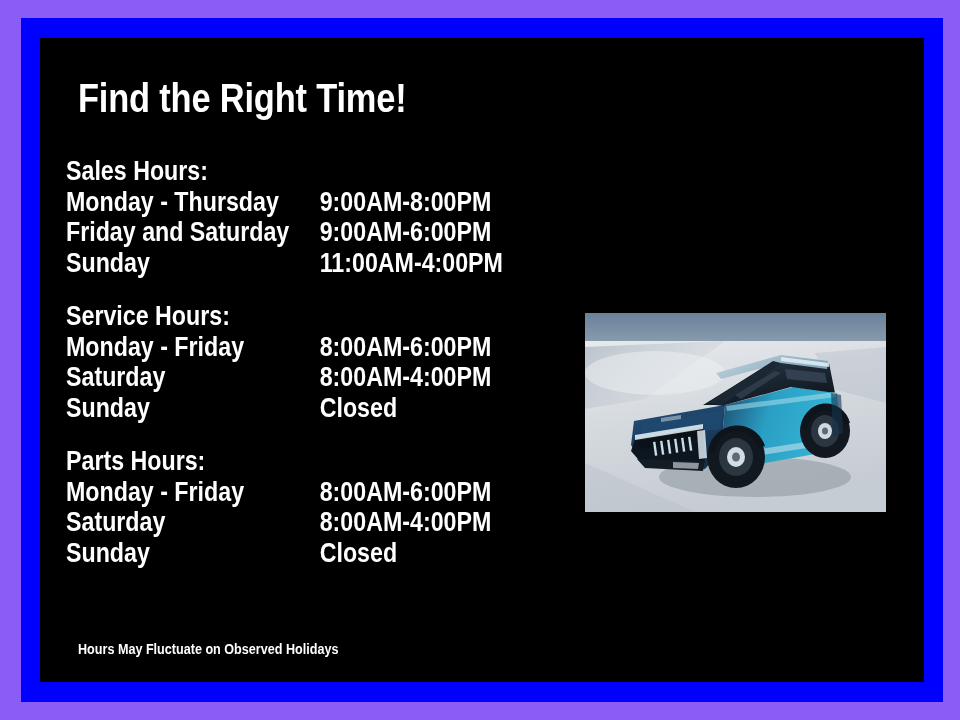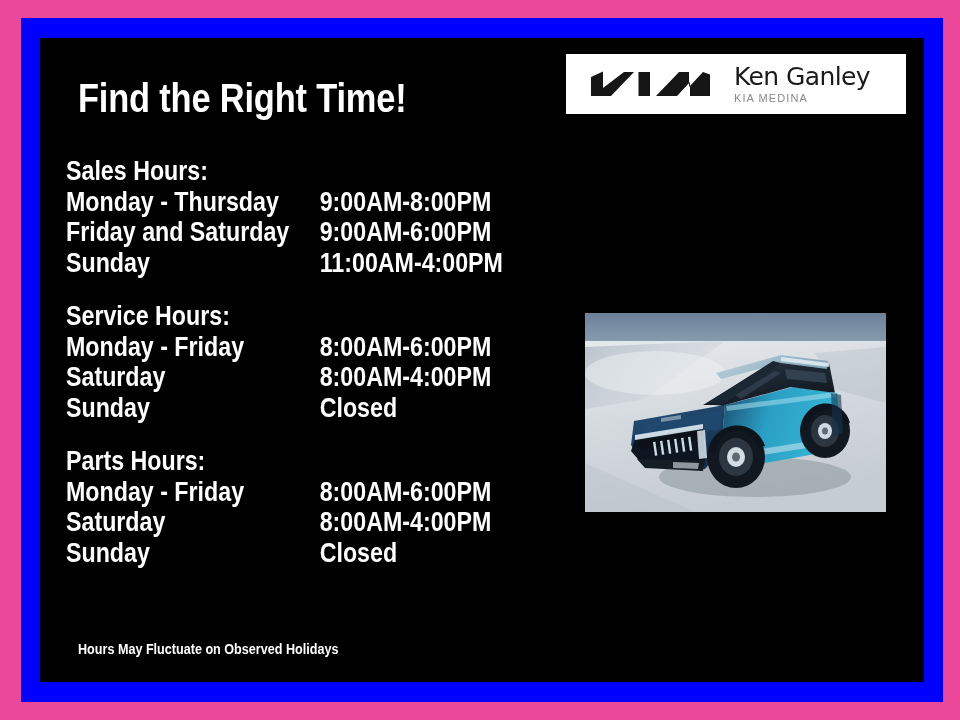--- a/index.html
+++ b/index.html
@@ -14,21 +14,21 @@
     overflow: hidden;
     font-family: "Liberation Sans", sans-serif;
   }
 
   
   .slide {
     position: absolute;
     left: 0; top: 0;
     width: 960px;
     height: 720px;
-    background: #ec4899;
+    background: #8b5cf6;
   }
   .blue-frame {
     position: absolute;
     left: 21px;
     top: 18px;
     width: 922px;
     height: 684px;
     background: #0000ff;
     box-sizing: border-box;
   }
@@ -223,31 +223,20 @@
       <div class="hours-row">
         <span class="row-days">Sunday</span>
         <span class="row-time">Closed</span>
       </div>
     </div>
 
   </div>
 
   <div class="footer-note">Hours May Fluctuate on Observed Holidays</div>
 
-  <div class="logo-box">
-    <svg class="kia-mark" viewBox="0 0 248 60" aria-hidden="true">
-      <path fill="#161616" d="M6 16 L30 5 L30 38 L72 6 L92 6 L46 54 L6 54 Z"></path>
-      <path fill="#161616" d="M101 6 L124 6 L124 54 L101 54 Z"></path>
-      <path fill="#161616" d="M136 54 L182 6 L202 6 L202 36 L230 6 L244 11 L244 54 L204 54 L204 26 L178 54 Z"></path>
-    </svg>
-    <div class="logo-text">
-      <div class="logo-name">Ken Ganley</div>
-      <div class="logo-sub">KIA MEDINA</div>
-    </div>
-  </div>
 
   <div class="vehicle-photo">
     <svg width="301" height="199" viewBox="0 0 301 199" aria-hidden="true">
       <defs>
         <linearGradient id="sky" x1="0" y1="0" x2="0" y2="1">
           <stop offset="0" stop-color="#6b8199"></stop>
           <stop offset="1" stop-color="#8fa2b3"></stop>
         </linearGradient>
         <linearGradient id="ground" x1="0" y1="0" x2="0.3" y2="1">
           <stop offset="0" stop-color="#e7eaed"></stop>

